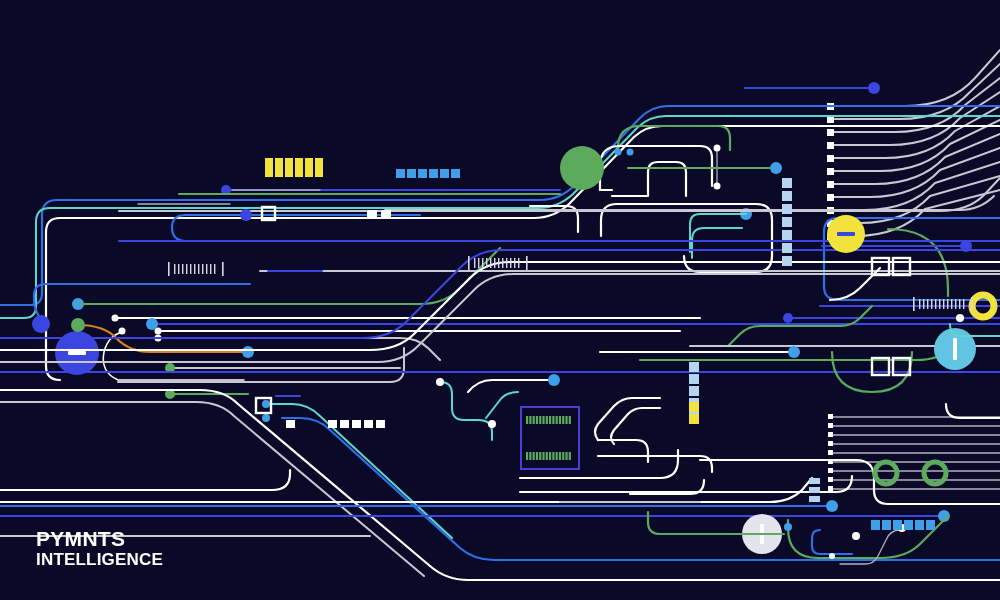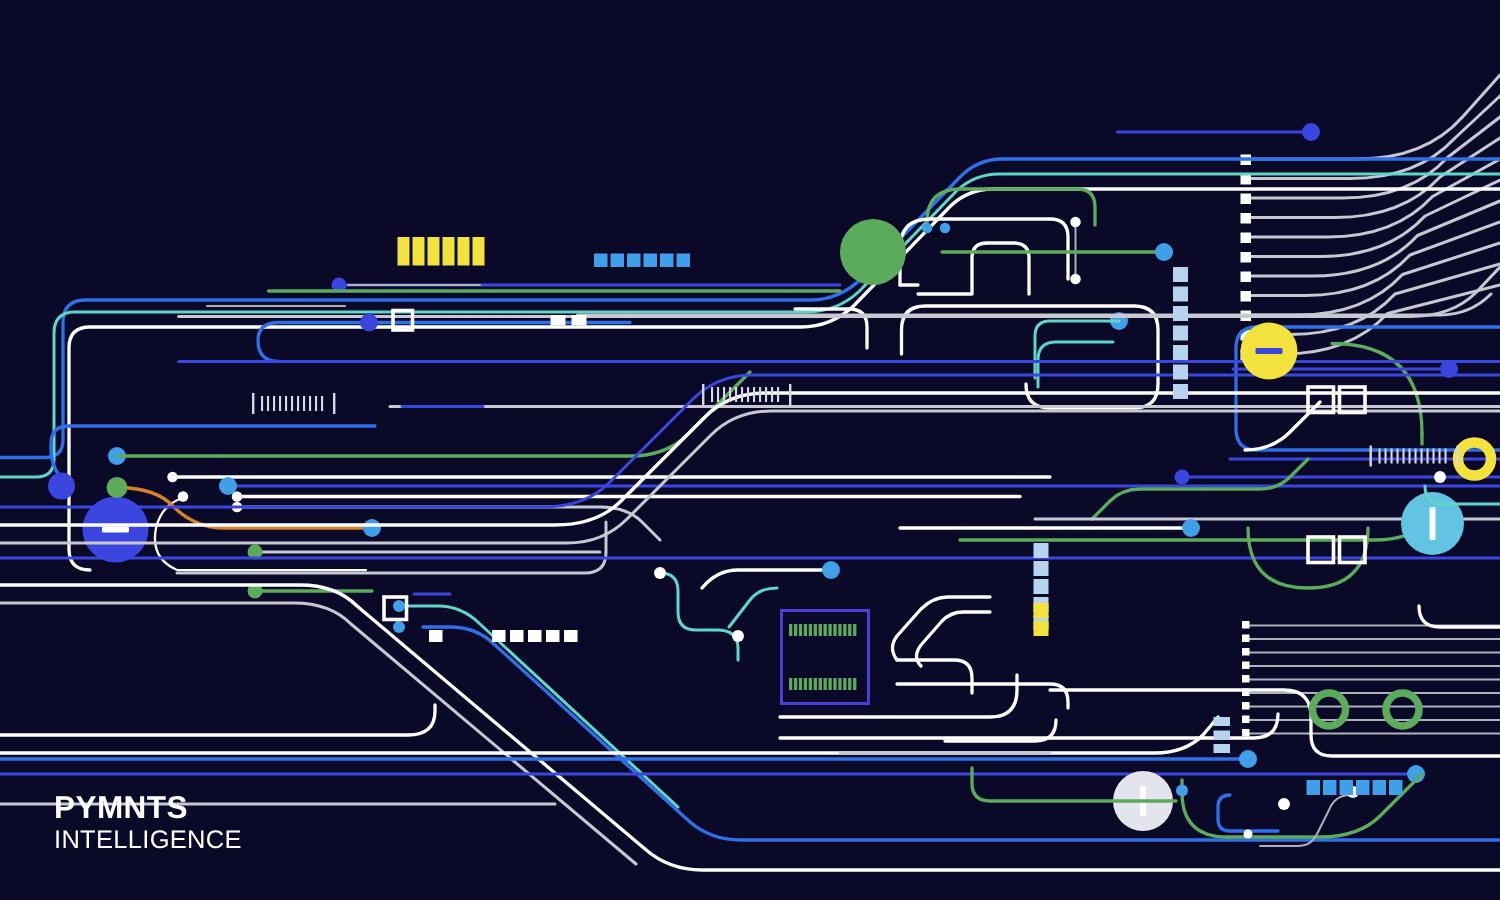--- a/index.html
+++ b/index.html
@@ -31,21 +31,21 @@
     user-select: none;
   }
   #logo .brand {
     font-size: 21px;
     font-weight: 700;
     letter-spacing: 0.3px;
     display: block;
   }
   #logo .sub {
     font-size: 17px;
-    font-weight: 400;
+    font-weight: 700;
     letter-spacing: 0.2px;
     display: block;
     margin-top: 2px;
   }
 </style>
 </head>
 <body>
 
 <div id="stage">
 

